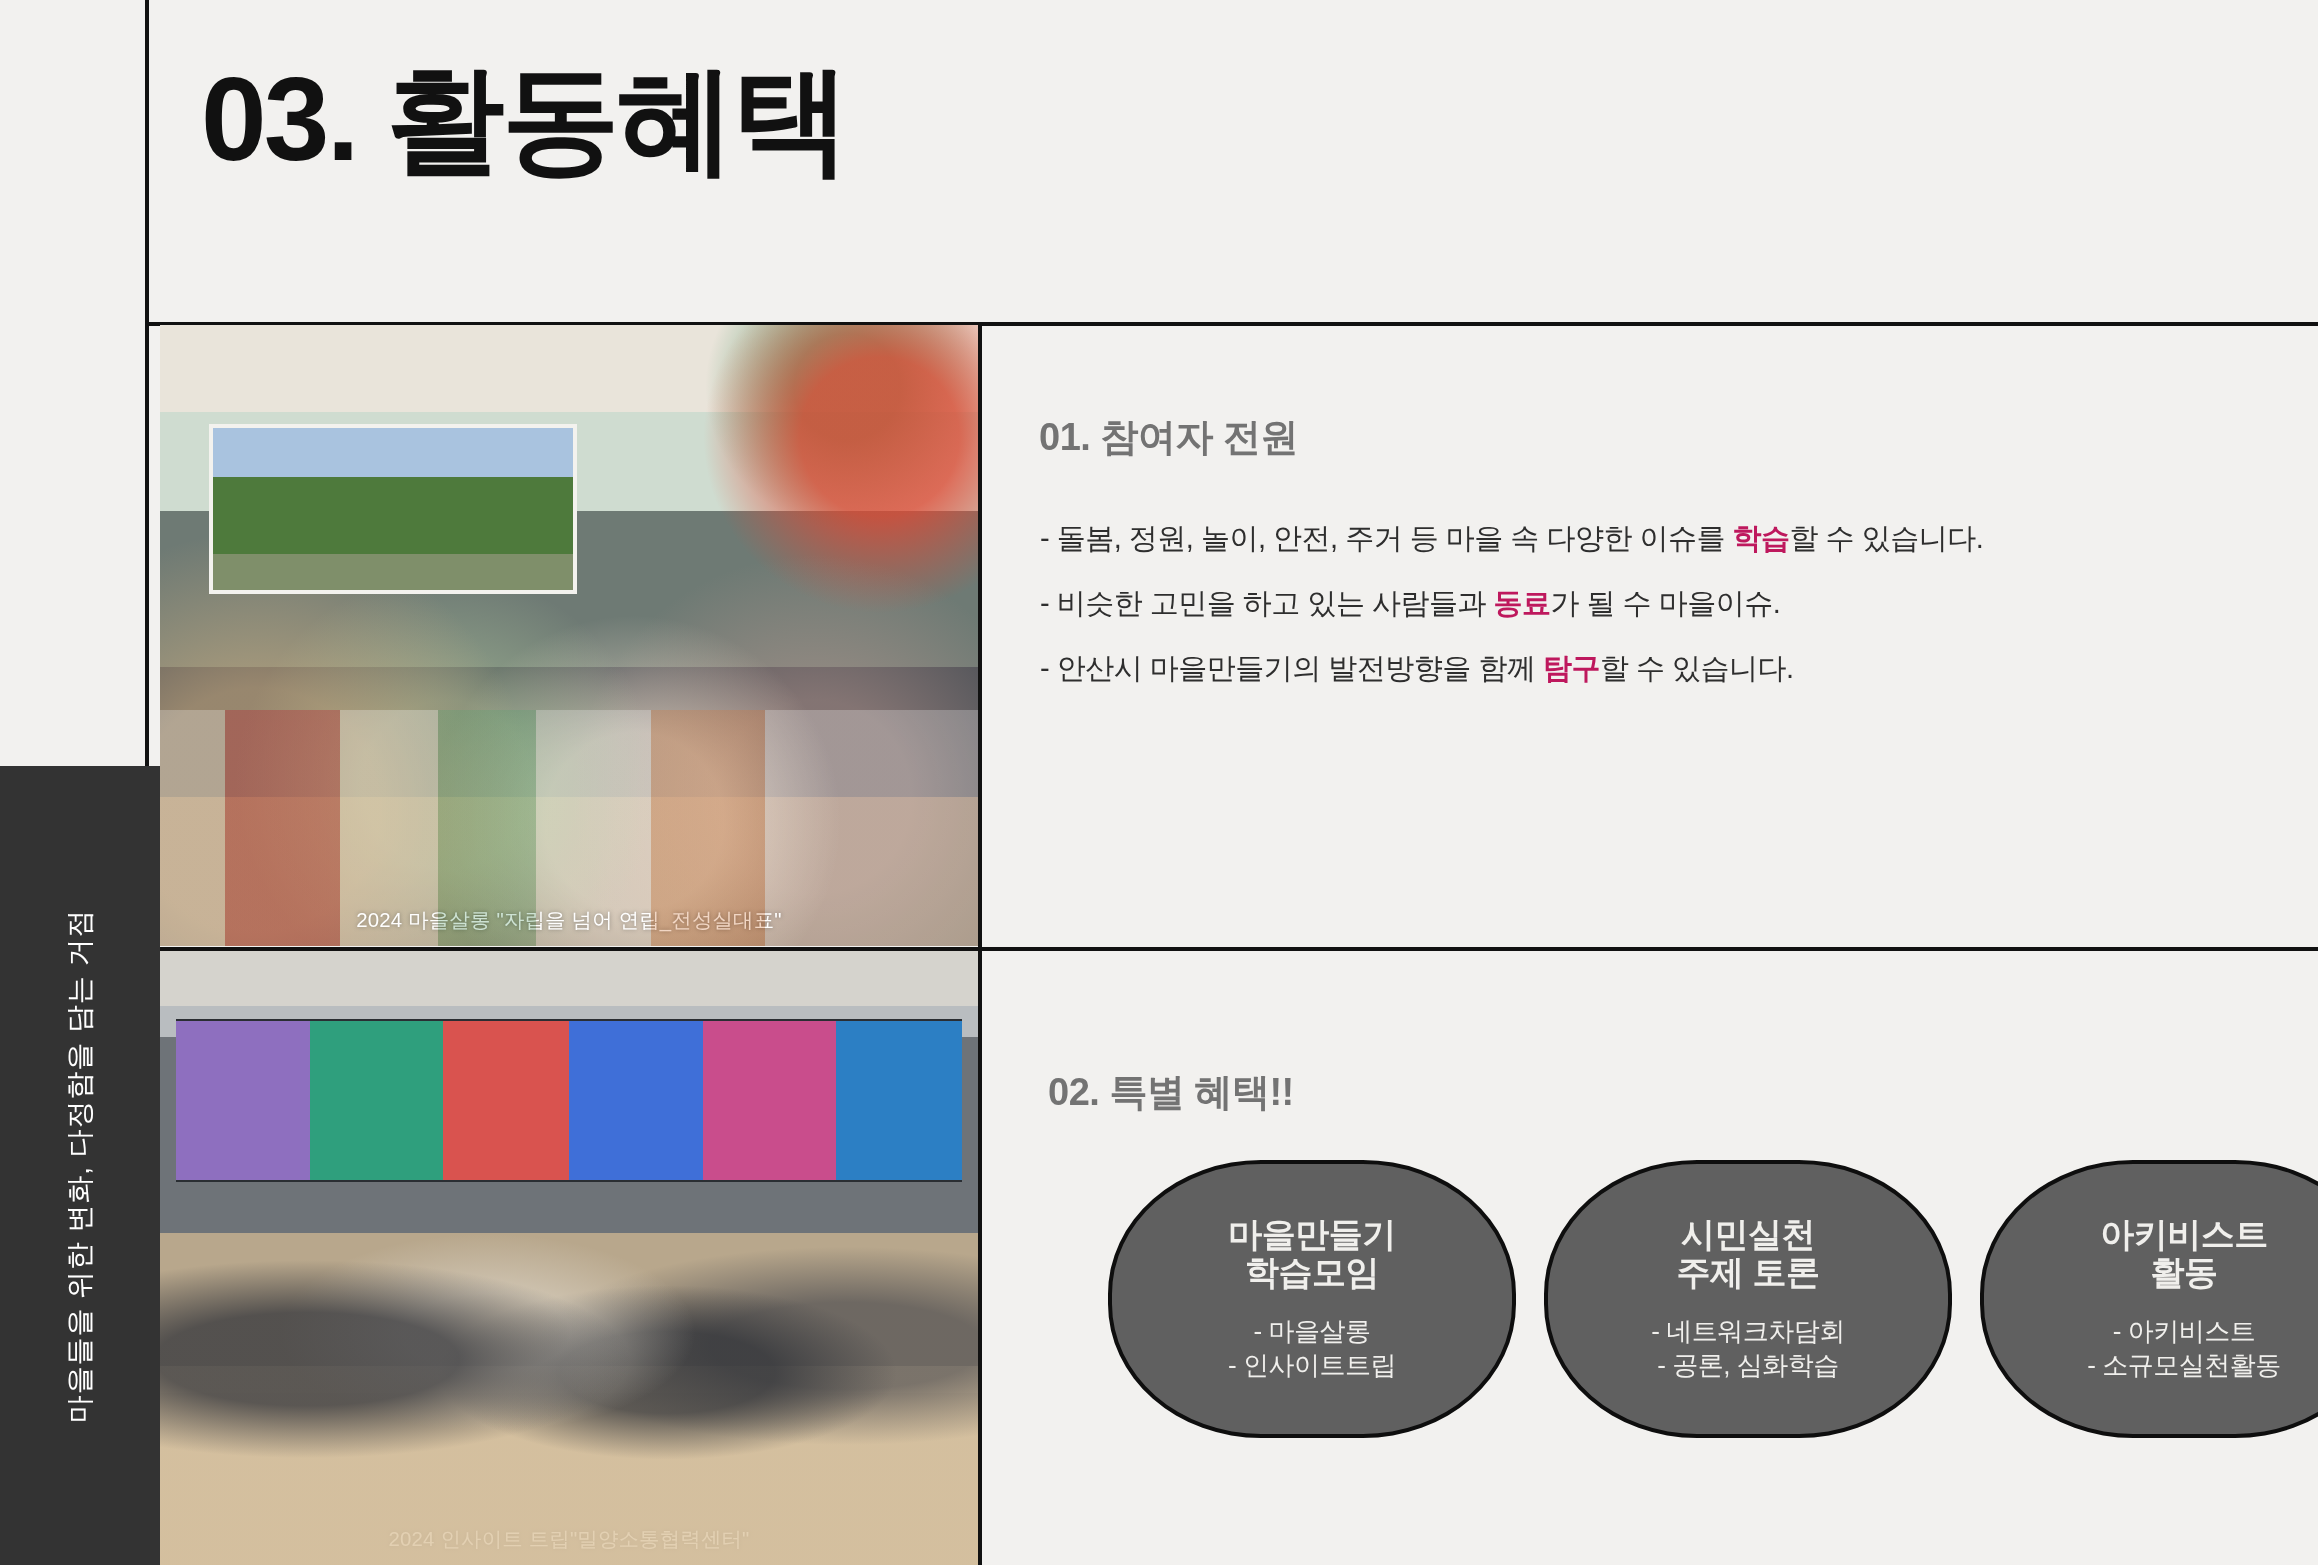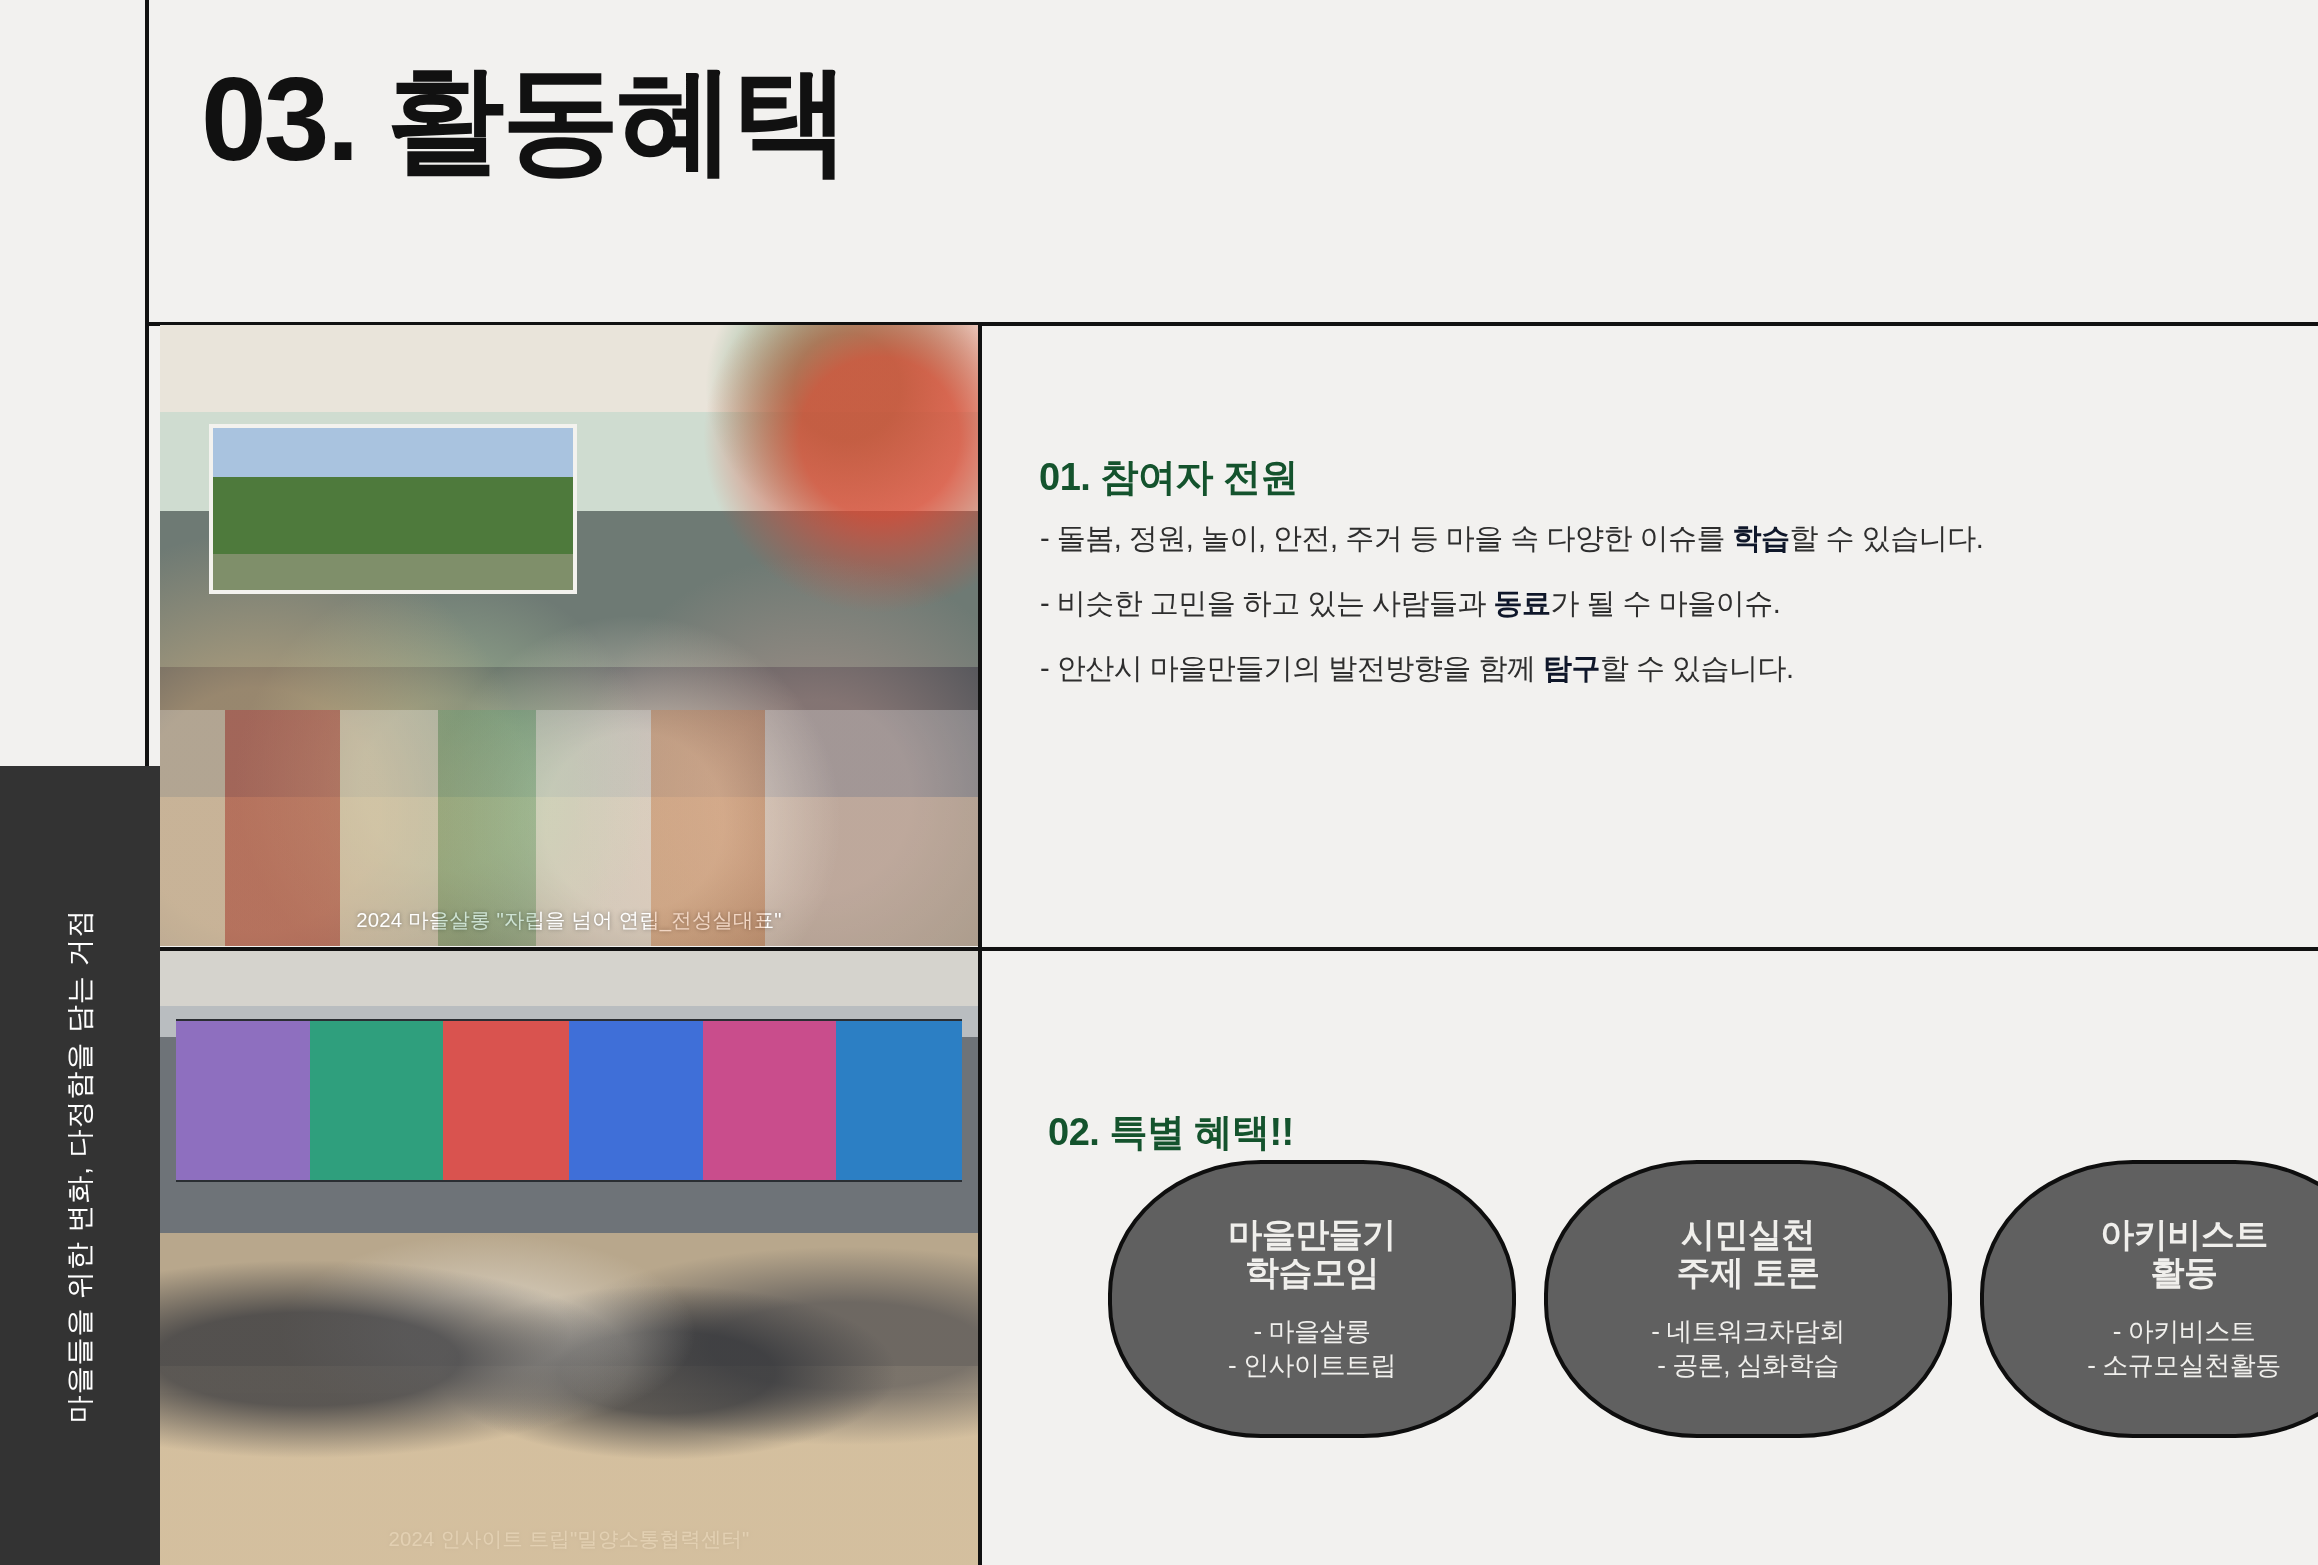--- a/index.html
+++ b/index.html
@@ -122,42 +122,41 @@
       linear-gradient(180deg, rgba(205,180,140,.0) 0 40%, rgba(222,200,165,.85) 40% 100%);
   }
 
   
   #block-01 { position: absolute; left: 983px; top: 325px; width: 1656px; height: 621px; }
   #block-02 { position: absolute; left: 983px; top: 951px; width: 1656px; height: 614px; }
 
   .sub-heading {
     font-size: 38px;
     font-weight: 800;
-    color: #14532d;
-    letter-spacing: -0.5px;
-    white-space: nowrap;
-    margin-top: 40px;
+    color: #737373;
+    letter-spacing: -0.5px;
+    white-space: nowrap;
   }
   #block-01 .sub-heading { position: absolute; left: 56px; top: 87px; }
   #block-02 .sub-heading { position: absolute; left: 65px; top: 116px; }
 
   #bullet-list {
     position: absolute;
     left: 57px; top: 199px; width: 1544px;
   }
   .bullet {
     font-size: 29px;
     font-weight: 400;
     color: #2e2e2e;
     line-height: 1;
     margin-bottom: 36px;
     letter-spacing: -0.5px;
     white-space: nowrap;
   }
-  .bullet b { font-weight: 800; color: #0f172a; }
+  .bullet b { font-weight: 800; color: #be185d; }
 
   
   #badges {
     position: absolute;
     left: 125px; top: 209px;
     display: flex;
     gap: 28px;
   }
   .badge {
     width: 408px; height: 278px;

